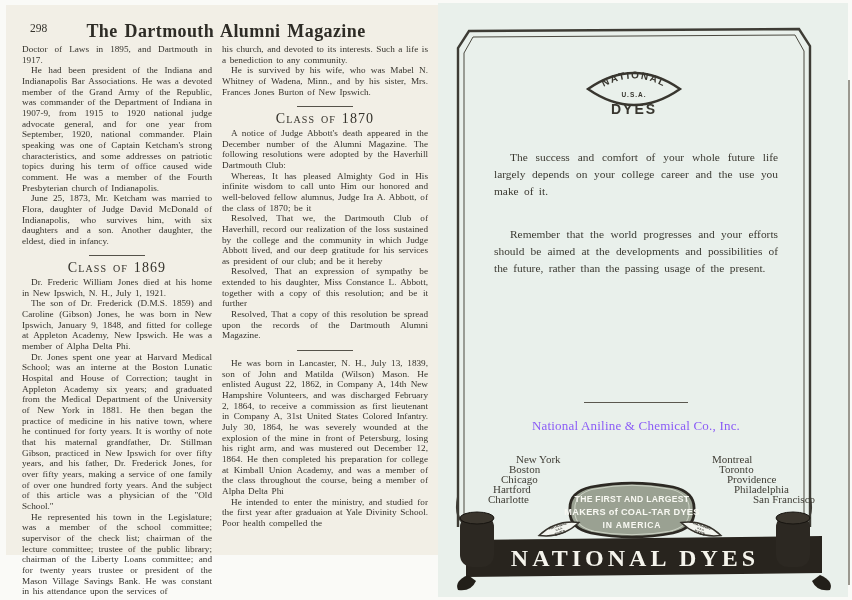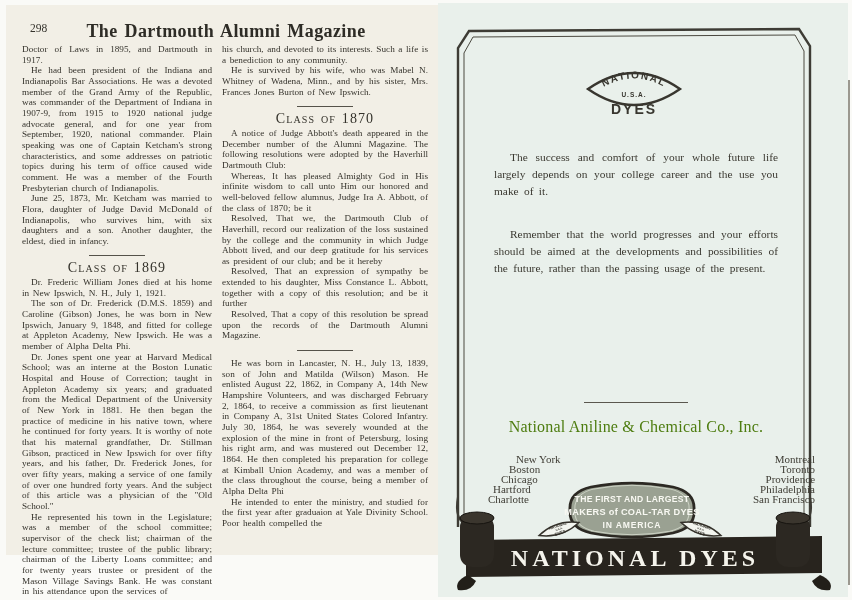--- a/index.html
+++ b/index.html
@@ -23,24 +23,24 @@
              font-size:14px;letter-spacing:1.1px;color:#34322b;}
 
   
   .ad-page{position:absolute;left:438px;top:3px;width:410px;height:594px;background:#e9f0eb;}
   .ad-deco{position:absolute;left:0;top:0;}
   .ad-text{position:absolute;left:56px;width:284px;text-align:justify;font-size:11.4px;
            line-height:17.2px;color:#3b3931;word-spacing:2.5px;text-indent:16px;font-family:Liberation Serif, serif;}
   .adp1{top:146px}.adp2{top:223px}.adp3{top:313px}
   .ad-rule{position:absolute;left:146px;top:399px;width:104px;border-top:1px solid #5a574e;}
   .ad-company{position:absolute;left:18px;top:415px;width:360px;text-align:center;
-              font-size:16px;color:#4d7c0f;letter-spacing:.2px;}
+              font-size:13px;color:#8b5cf6;letter-spacing:.2px;}
   .cities{position:absolute;top:452px;font-size:11px;line-height:9.9px;color:#3f3d35;}
   .cities-l{left:50px;}
-  .cities-r{left:272px;text-align:right;}
+  .cities-r{left:272px;}
   .cities-l div:nth-child(1){margin-left:28px}
   .cities-l div:nth-child(2){margin-left:21px}
   .cities-l div:nth-child(3){margin-left:13px}
   .cities-l div:nth-child(4){margin-left:5px}
   .cities-l div:nth-child(5){margin-left:0}
   .cities-r div:nth-child(1){margin-left:2px}
   .cities-r div:nth-child(2){margin-left:9px}
   .cities-r div:nth-child(3){margin-left:17px}
   .cities-r div:nth-child(4){margin-left:24px}
   .cities-r div:nth-child(5){margin-left:43px}

